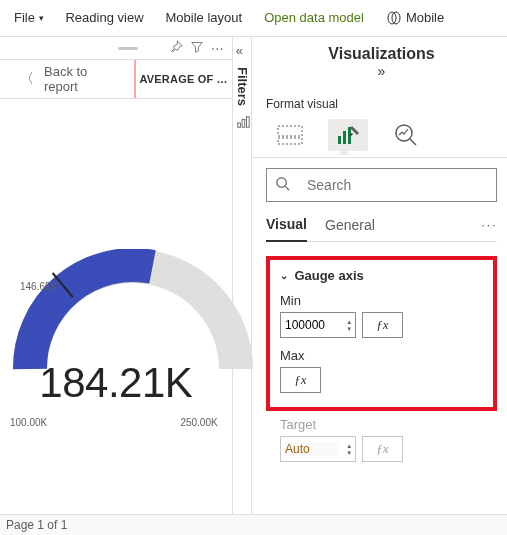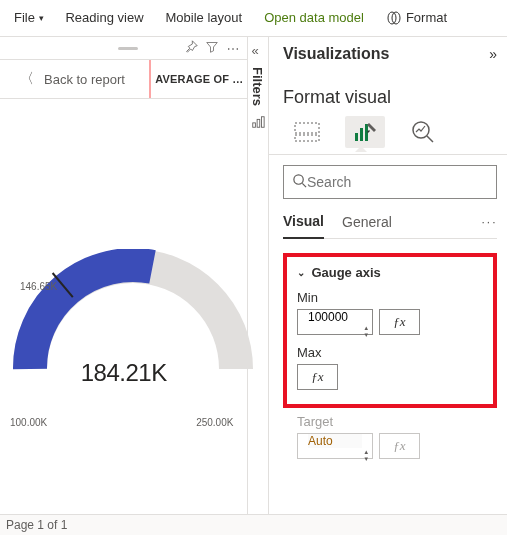--- a/index.html
+++ b/index.html
@@ -25,56 +25,56 @@
 
   
   .back-row { display:flex; align-items:stretch; height:40px; border-top:1px solid #e1dfdd; border-bottom:1px solid #e1dfdd;}
   .back-btn { flex:1; display:flex; align-items:center; gap:10px; padding:0 10px 0 20px; color:#605e5c; cursor:pointer;}
   .back-btn .arr { font-size:14px;}
   .avg-cell { width:98px; border-left:2px solid #fca5a5; display:flex; align-items:center; justify-content:center; font-weight:700; font-size:11px; letter-spacing:0.2px; color:#323130;}
 
   
   .gauge-wrap { position:relative; height:380px; }
   .gauge-svg { position:absolute; left:10px; top:150px; }
-  .gauge-value { position:absolute; left:0; right:0; top:260px; text-align:center; font-size:24px; font-weight:300; color:#252423; letter-spacing:-0.5px;}
+  .gauge-value { position:absolute; left:0; right:0; top:260px; text-align:center; font-size:42px; font-weight:300; color:#252423; letter-spacing:-0.5px;}
   .gauge-min { position:absolute; left:10px; top:318px; font-size:10px; color:#605e5c;}
   .gauge-max { position:absolute; right:14px; top:318px; font-size:10px; color:#605e5c;}
   .gauge-target-label { position:absolute; left:20px; top:182px; font-size:10px; color:#605e5c;}
 
   
   .filters-toggle { position:absolute; top:6px; left:3px; font-size:13px; color:#605e5c; cursor:pointer;}
   .filters-label { position:absolute; top:30px; left:2px; writing-mode:vertical-rl; font-weight:600; font-size:13px; color:#323130;}
   .filters-icon { position:absolute; top:78px; left:3px; font-size:12px; color:#605e5c;}
 
   
-  .viz-title-row { display:flex; align-items:center; justify-content:space-between; margin-bottom:24px;}
+  .viz-title-row { display:flex; align-items:center; justify-content:space-between; margin-bottom:18px;flex-direction:column;}
   .viz-title { font-weight:600; font-size:16px;}
-  .viz-sub { font-size:18px; color:#323130; margin-bottom:8px;}
+  .viz-sub { font-size:12px; color:#323130; margin-bottom:8px;}
   .viz-mode-icons { display:flex; gap:18px; align-items:flex-end; margin-bottom:6px; padding-left:4px; position:relative;}
   .mode-box { width:40px; height:32px; display:flex; align-items:center; justify-content:center; border-radius:2px;}
   .mode-box.sel { background:#edebe9;}
   .mode-arrow { position:absolute; left:72px; top:30px; width:0;height:0;border-left:6px solid transparent;border-right:6px solid transparent;border-bottom:6px solid #edebe9;}
   .viz-hr { border:none; border-top:1px solid #e1dfdd; margin:6px -10px 10px -14px;}
 
-  .search-box { display:flex; align-items:center; gap:0; border:1px solid #8a8886; height:32px; padding:16px 8px; margin-bottom:14px;}
+  .search-box { display:flex; align-items:center; gap:17px; border:1px solid #8a8886; height:32px; padding:16px 8px; margin-bottom:14px;}
   .search-box input { border:none; outline:none; flex:1; font-size:14px; background:transparent;}
   .search-ico { font-size:15px; color:#605e5c;}
 
   .tabs { display:flex; align-items:center; gap:18px; border-bottom:1px solid #e1dfdd; padding-bottom:0; margin-bottom:14px;}
   .tab { padding-bottom:8px; font-size:14px; cursor:pointer; color:#605e5c;}
   .tab.active { font-weight:600; color:#323130; border-bottom:2px solid #323130; margin-bottom:-1px;}
   .tab-more { margin-left:auto; color:#605e5c; cursor:pointer; padding-bottom:8px; letter-spacing:1px;}
 
   
   .redbox { border:4px solid #e81123; padding:8px 10px 14px 10px; margin-bottom:6px;}
   .sect-head { display:flex; align-items:center; gap:6px; font-weight:600; font-size:13px; margin-bottom:10px; cursor:pointer;}
   .sect-head .caret { font-size:10px;}
   .field-lbl { font-size:13px; color:#323130; margin-bottom:4px;}
   .field-row { display:flex; gap:6px; align-items:center; margin-bottom:10px;}
-  .numbox { width:76px; height:26px; border:1px solid #8a8886; display:flex; align-items:center; padding:0 4px; font-size:12px; position:relative; background:#fff;flex-direction:column;}
+  .numbox { width:76px; height:26px; border:1px solid #8a8886; display:flex; align-items:center; padding:0 4px; font-size:12px; position:relative; background:#fff;}
   .numbox input { border:none; outline:none; width:54px; font-size:12px;}
   .spin { display:flex; flex-direction:column; font-size:7px; line-height:7px; color:#605e5c; margin-left:auto;}
   .fx-btn { width:41px; height:26px; border:1px solid #8a8886; display:flex; align-items:center; justify-content:center; font-style:italic; font-family:"Times New Roman",serif; font-size:13px; cursor:pointer; background:#fff;}
   .disabled-field .field-lbl { color:#a19f9d;}
   .disabled-field .numbox, .disabled-field .fx-btn { border-color:#c8c6c4; color:#a19f9d;}
   .disabled-field input { color:#a16207;}
 
   
   .footer { position:absolute; left:0; bottom:0; height:21px; border-top:1px solid #e1dfdd; width:100%; display:flex; align-items:center; padding:0 6px; font-size:12px; color:#605e5c; background:#faf9f8;}
 </style>
@@ -87,21 +87,21 @@
     <span class="chev">▾</span>
   </div>
   <div class="item">Reading view</div>
   <div class="item">Mobile layout</div>
   <div class="item disabled">Open data model</div>
   <div class="item">
     <svg class="copilot-ico" viewBox="0 0 24 24">
         <ellipse cx="9" cy="12" rx="6" ry="9" fill="none" stroke="#323130" stroke-width="1.5"></ellipse>
         <ellipse cx="15" cy="12" rx="6" ry="9" fill="none" stroke="#323130" stroke-width="1.5"></ellipse>
       </svg>
-    <span>Format</span>
+    <span>Mobile</span>
   </div>
 </div>
 
 <div class="main">
 
   <div class="canvas-col">
     <div class="canvas-head">
       <div class="tinybar"></div>
       <span>
         <svg width="13" height="13" viewBox="0 0 16 16">

